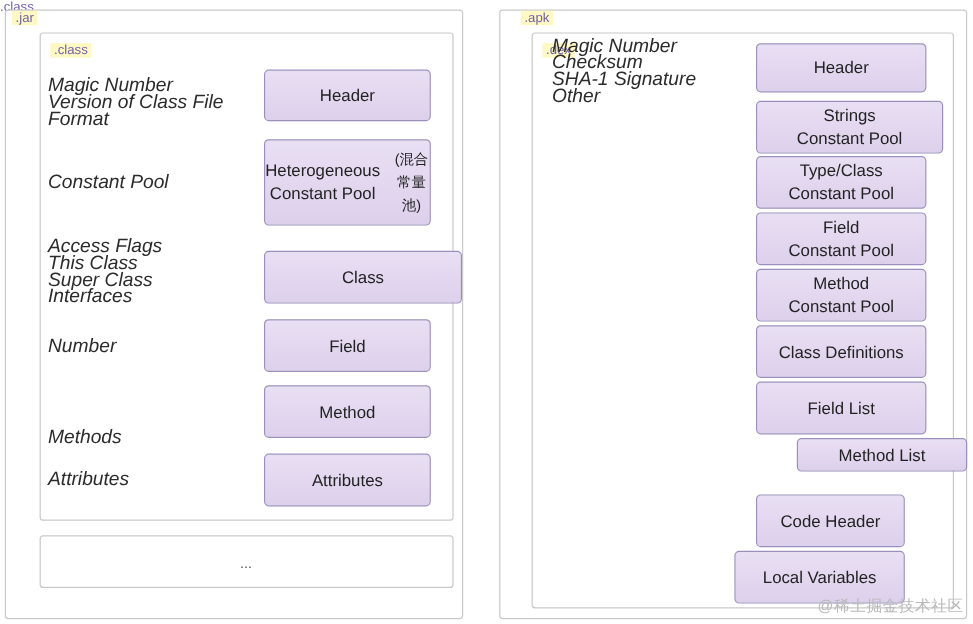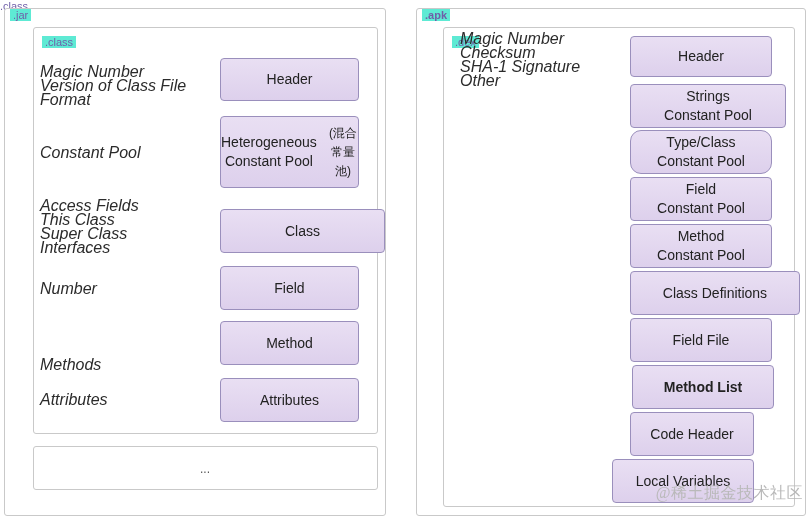--- a/index.html
+++ b/index.html
@@ -15,36 +15,36 @@
     position:absolute;
     border:1px solid #c9c9c9;
     border-radius:3px;
     background:#ffffff;
     box-sizing:border-box;
   }
   .panel-label{
     position:absolute;
     font-size:11px;
     color:#6f5fa8;
-    background:#5eead4;
+    background:#fef9c3;
     padding:0 3px;
     line-height:12px;
   }
   
   #jar-panel{left:4px;top:8px;width:382px;height:508px;}
   #jar-label{left:10px;top:9px;}
   #class-panel{left:33px;top:27px;width:345px;height:407px;}
   #class-label{left:42px;top:36px;}
   #class-footer{left:33px;top:446px;width:345px;height:44px;}
   #class-footer-label{left:45px;top:455px;font-size:11px;color:#6f5fa8;background:transparent;}
   #class-footer-dots{position:absolute;left:200px;top:462px;font-size:12px;color:#555;}
 
   
   #apk-panel{left:416px;top:8px;width:390px;height:508px;}
-  #apk-label{left:422px;top:9px;font-weight:bold;}
+  #apk-label{left:434px;top:9px;}
   #dex-panel{left:443px;top:27px;width:352px;height:480px;}
   #dex-label{left:452px;top:36px;}
 
   
   .blk{
     position:absolute;
     box-sizing:border-box;
     border:1px solid #9a8fbc;
     border-radius:4px;
     display:flex;
@@ -62,40 +62,39 @@
     text-align:left;
     font-size:16px;
     color:#2b2b2b;
     line-height:14px;
     white-space:pre-line;
     font-style:italic;
   }
   .watermark{
     position:absolute;
     right:8px;
-    bottom:16px;
-    font-size:16px;
+    bottom:6px;
+    font-size:13px;
     color:#b9b9b9;
     letter-spacing:0.5px;
-    font-family:Liberation Serif, serif;
   }
 </style>
 </head>
 <body>
 
 <div class="panel" id="jar-panel"></div>
 <div class="panel-label" id="jar-label">.jar</div>
 
 <div class="panel" id="class-panel"></div>
 <div class="panel-label" id="class-label">.class</div>
 
 <div class="lbl" style="left:40px;top:65px;width:172px;">Magic Number
 Version of Class File Format</div>
 <div class="lbl" style="left:40px;top:146px;width:172px;">Constant Pool</div>
-<div class="lbl" style="left:40px;top:199px;width:172px;">Access Fields
+<div class="lbl" style="left:40px;top:199px;width:172px;">Access Flags
 This Class
 Super Class
 Interfaces</div>
 <div class="lbl" style="left:40px;top:282px;width:172px;">Number</div>
 <div class="lbl" style="left:40px;top:337px;width:172px;margin-top:21px;">Methods</div>
 <div class="lbl" style="left:40px;top:393px;width:172px;">Attributes</div>
 
 <div class="blk" style="left:220px;top:58px;width:139px;height:43px;">Header</div>
 
 <div class="blk" style="left:220px;top:116px;width:139px;height:72px;flex-direction:row;">
@@ -120,25 +119,25 @@
 <div class="panel-label" id="dex-label">.dex</div>
 
 <div class="lbl" style="left:460px;top:32px;width:165px;">Magic Number
 Checksum
 SHA-1 Signature
 Other</div>
 
 <div class="blk" style="left:630px;top:36px;width:142px;height:41px;white-space:pre-line;">Header</div>
 <div class="blk" style="left:630px;top:84px;width:156px;height:44px;white-space:pre-line;">Strings
 Constant Pool</div>
-<div class="blk" style="left:630px;top:130px;width:142px;height:44px;white-space:pre-line;border-radius:11px;">Type/Class
+<div class="blk" style="left:630px;top:130px;width:142px;height:44px;white-space:pre-line;">Type/Class
 Constant Pool</div>
 <div class="blk" style="left:630px;top:177px;width:142px;height:44px;white-space:pre-line;">Field
 Constant Pool</div>
 <div class="blk" style="left:630px;top:224px;width:142px;height:44px;white-space:pre-line;">Method
 Constant Pool</div>
-<div class="blk" style="left:630px;top:271px;width:170px;height:44px;white-space:pre-line;">Class Definitions</div>
-<div class="blk" style="left:630px;top:318px;width:142px;height:44px;white-space:pre-line;">Field File</div>
-<div class="blk" style="left:632px;top:365px;width:142px;height:44px;white-space:pre-line;font-weight:bold;">Method List</div>
+<div class="blk" style="left:630px;top:271px;width:142px;height:44px;white-space:pre-line;">Class Definitions</div>
+<div class="blk" style="left:630px;top:318px;width:142px;height:44px;white-space:pre-line;">Field List</div>
+<div class="blk" style="left:664px;top:365px;width:142px;height:28px;white-space:pre-line;">Method List</div>
 <div class="blk" style="left:630px;top:412px;width:124px;height:44px;white-space:pre-line;">Code Header</div>
 <div class="blk" style="left:612px;top:459px;width:142px;height:44px;white-space:pre-line;">Local Variables</div>
 
 <div class="watermark">@稀土掘金技术社区</div>
 
 </body></html>

